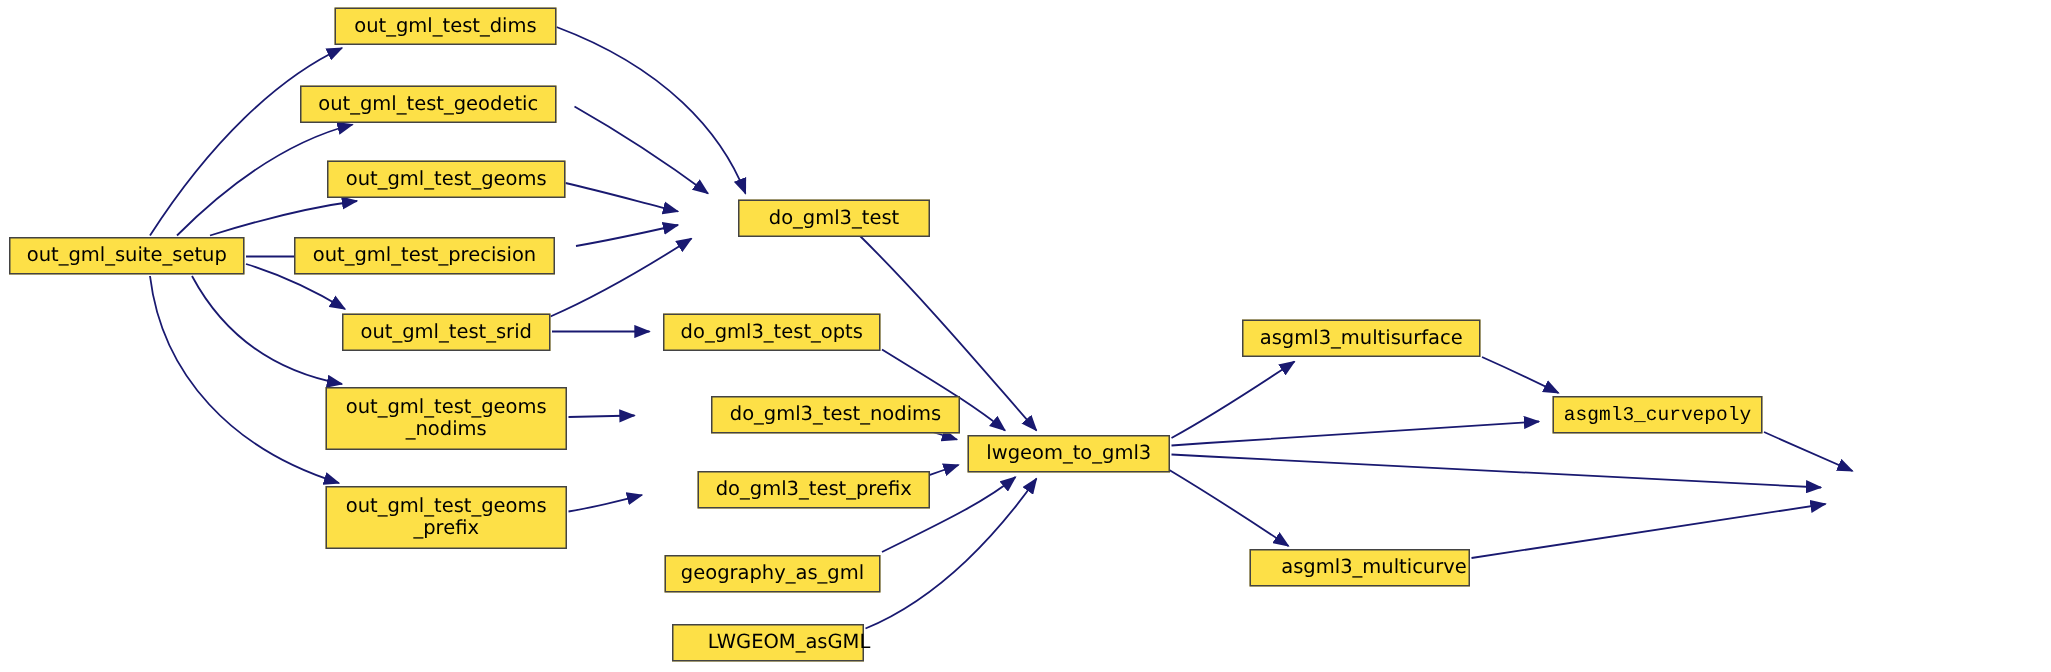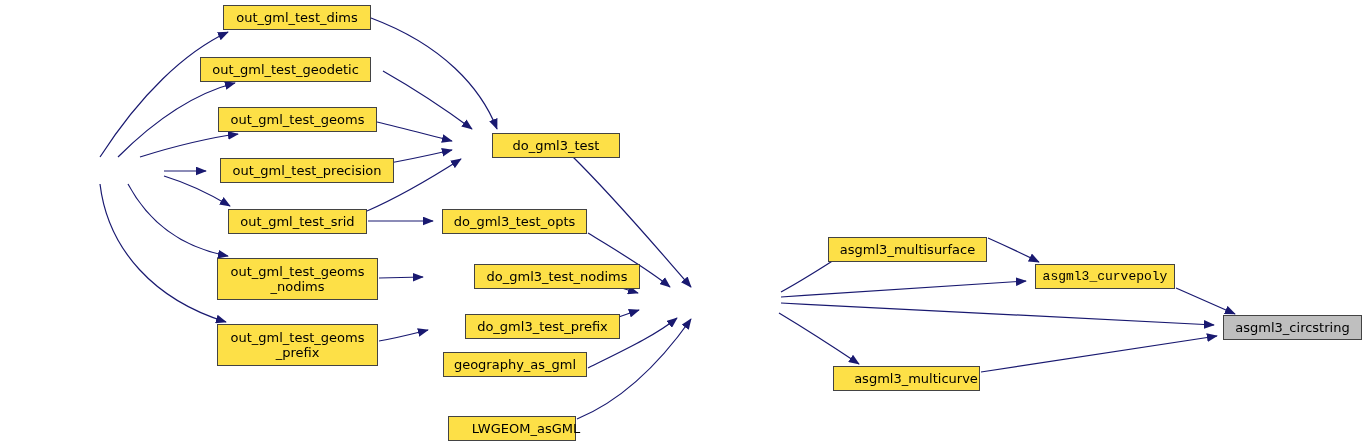--- a/index.html
+++ b/index.html
@@ -79,34 +79,37 @@
       <path marker-end="url(#arrow)" d="M781,292 C812,275 839,257 863,241"></path>
       <path marker-end="url(#arrow)" d="M781,297 C865,291 950,286 1026,281"></path>
       <path marker-end="url(#arrow)" d="M781,303 C930,311 1080,318 1214,325"></path>
       <path marker-end="url(#arrow)" d="M779,313 C809,331 835,348 859,364"></path>
       <path marker-end="url(#arrow)" d="M988,238 C1006,246 1023,254 1039,262"></path>
       <path marker-end="url(#arrow)" d="M1176,288 C1196,297 1217,306 1235,314"></path>
       <path marker-end="url(#arrow)" d="M981,372 C1062,360 1142,348 1217,336"></path>
     </g>
   </svg>
 
+  <div class="node" style="left:6px; top:158px; width:157px; height:25px;">
+    <span>out_gml_suite_setup</span>
+  </div>
 
   <div class="node" style="left:223px; top:5px; width:148px; height:25px;">
     <span>out_gml_test_dims</span>
   </div>
 
   <div class="node" style="left:200px; top:57px; width:171px; height:25px;">
     <span>out_gml_test_geodetic</span>
   </div>
 
   <div class="node" style="left:218px; top:107px; width:159px; height:25px;">
     <span>out_gml_test_geoms</span>
   </div>
 
-  <div class="node" style="left:220px; top:158px; width:174px; height:25px;">
+  <div class="node" style="left:196px; top:158px; width:174px; height:25px;">
     <span>out_gml_test_precision</span>
   </div>
 
   <div class="node" style="left:228px; top:209px; width:139px; height:25px;">
     <span>out_gml_test_srid</span>
   </div>
 
   <div class="node" style="left:217px; top:258px; width:161px; height:42px;">
     <span>out_gml_test_geoms</span>
     <span>_nodims</span>
@@ -126,38 +129,38 @@
   </div>
 
   <div class="node" style="left:432px; top:264px; width:166px; height:25px;margin-left:42px;">
     <span>do_gml3_test_nodims</span>
   </div>
 
   <div class="node" style="left:437px; top:314px; width:155px; height:25px;margin-left:28px;">
     <span>do_gml3_test_prefix</span>
   </div>
 
-  <div class="node" style="left:443px; top:352px; width:144px; height:25px;">
+  <div class="node" style="left:443px; top:370px; width:144px; height:25px;">
     <span>geography_as_gml</span>
   </div>
 
   <div class="node" style="left:448px; top:416px; width:128px; height:25px;padding-left:28px;">
     <span>LWGEOM_asGML</span>
   </div>
 
+  <div class="node" style="left:645px; top:290px; width:135px; height:25px;">
+    <span>lwgeom_to_gml3</span>
+  </div>
 
-  <div class="node" style="left:828px; top:213px; width:159px; height:25px;margin-top:24px;">
+  <div class="node" style="left:828px; top:213px; width:159px; height:25px;">
     <span>asgml3_multisurface</span>
   </div>
 
   <div class="node" style="left:1035px; top:264px; width:140px; height:25px;font-family:Liberation Mono, monospace;">
     <span>asgml3_curvepoly</span>
   </div>
 
   <div class="node" style="left:833px; top:366px; width:147px; height:25px;padding-left:19px;">
     <span>asgml3_multicurve</span>
   </div>
 
-  <div class="node highlight" style="left:1223px; top:315px; width:139px; height:25px;">
-    <span>asgml3_circstring</span>
-  </div>
 
 </div>
 
 </body></html>

